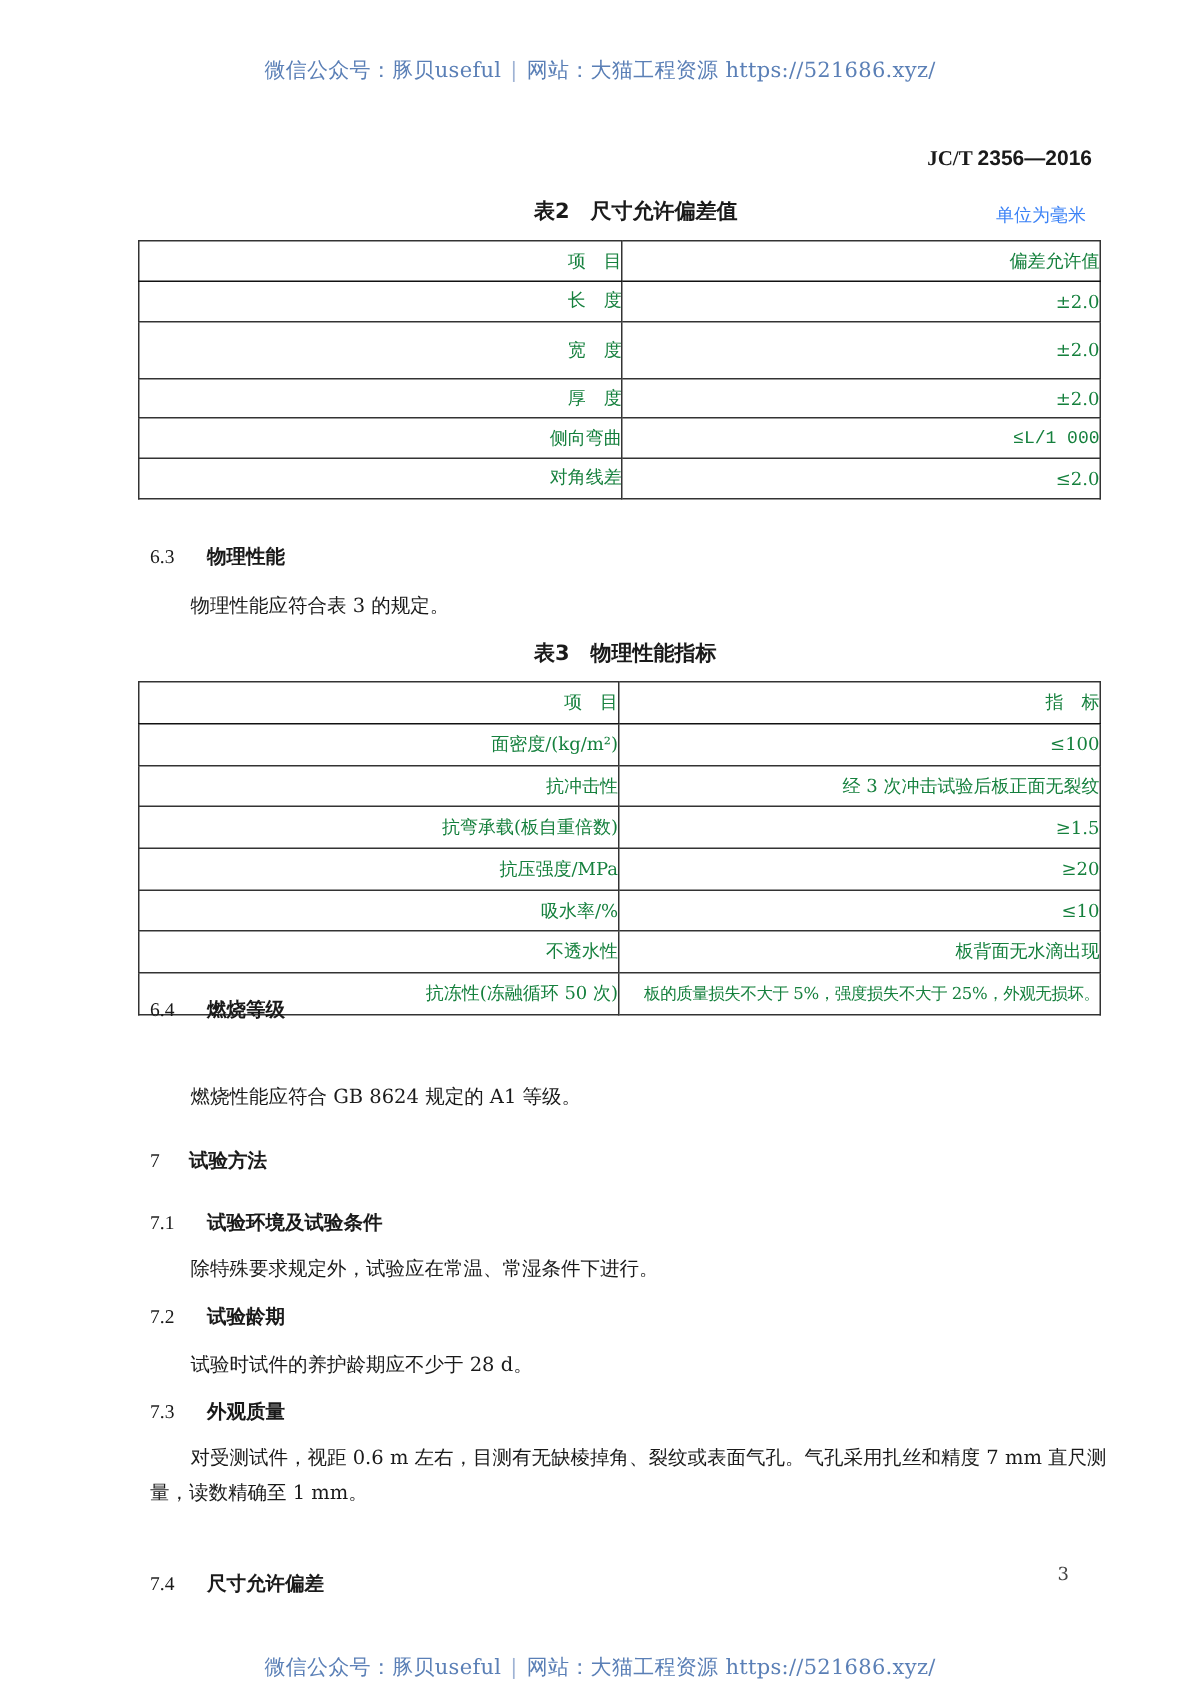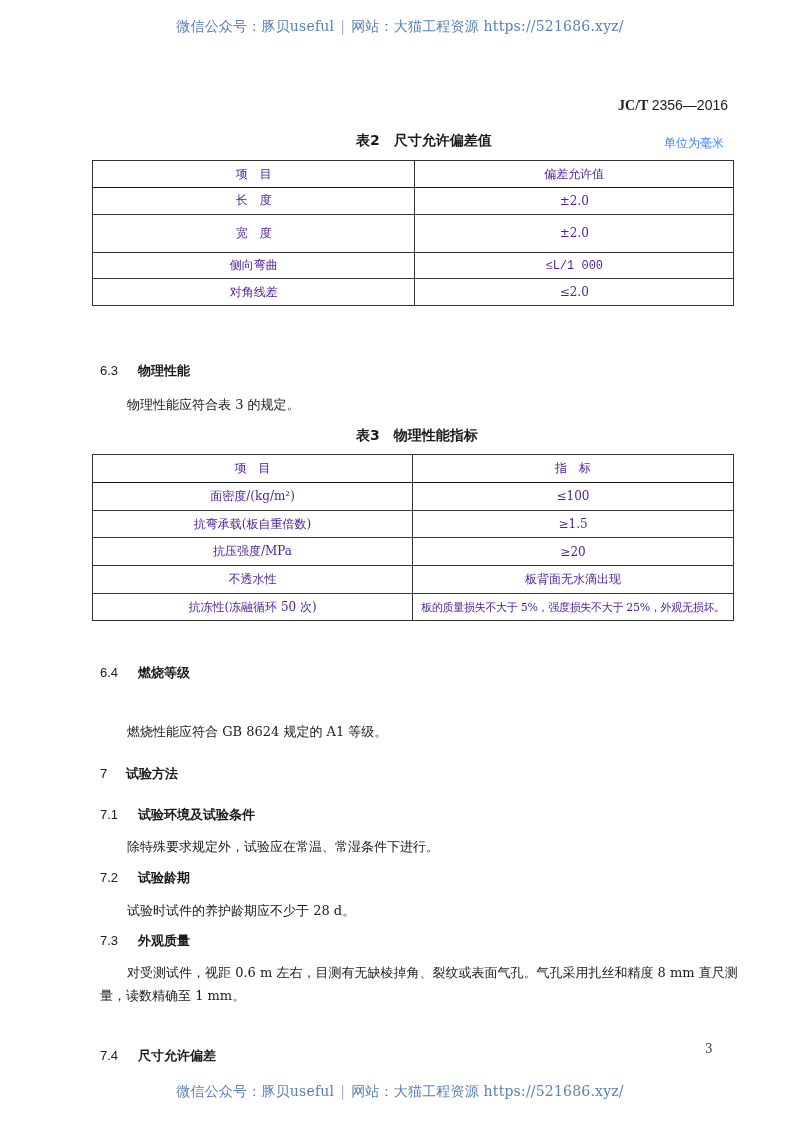--- a/index.html
+++ b/index.html
@@ -4,45 +4,45 @@
   <style>
     html, body { margin: 0; padding: 0; }
     body {
       width: 800px; height: 1131px; background: #ffffff; position: relative;
       font-family: "DejaVu Serif", "Liberation Serif", serif; color: #1a1a1a;
       overflow: hidden;
     }
     .abs { position: absolute; }
     .watermark {
       left: 0; width: 800px; text-align: center; font-size: 14px; color: #5a7fb6;
-      font-family: "DejaVu Serif", serif; letter-spacing: 0.2px;
+      font-family: "DejaVu Serif", serif; letter-spacing: 0.2px; margin-top: 20px;
     }
     .wm-sep { color: #9fb3d4; margin: 0 6px; }
     .std-code {
       right: 72px; top: 97px; font-size: 14px; font-weight: bold;
       font-family: "Liberation Serif", "DejaVu Serif", serif;
     }
-    .std-code .num { font-weight: normal; font-family: "Liberation Sans", sans-serif; text-align: center; }
+    .std-code .num { font-weight: bold; font-family: "Liberation Sans", sans-serif; text-align: center; }
     .table-title {
       font-size: 14px; font-weight: bold; font-family: "DejaVu Sans", sans-serif;
     }
     .unit { font-size: 12px; color: #3b82f6; }
     table.std {
       position: absolute; border-collapse: collapse; font-size: 12px;
       font-family: "DejaVu Serif", serif; border: 1.6px solid #111;
     }
     table.std td {
-      border: 1px solid #333; text-align: center; padding: 0; color: #4c1d95; margin-left: 20px;
+      border: 1px solid #333; text-align: right; padding: 0; color: #15803d; margin-left: 20px;
     }
     table.std tr:first-child td { border-bottom: 1.6px solid #111; }
     .heading {
       font-size: 13px; font-weight: bold; font-family: "DejaVu Sans", sans-serif;
       left: 100px;
     }
-    .heading .no { font-weight: normal; font-family: Liberation Sans, sans-serif; display: inline-block; width: 38px; }
+    .heading .no { font-weight: normal; font-family: Liberation Serif, serif; display: inline-block; width: 38px; }
     .heading.sec .no { width: 26px; }
     .para { font-size: 13px; left: 127px; width: 610px; line-height: 23px; }
     .para.wrap { left: 100px; text-indent: 27px; width: 640px; }
     .page-no { left: 705px; top: 1042px; font-size: 12px; color: #444; }
   </style>
 </head>
 <body>
 
 <div class="abs watermark" style="top:18px;">
   <span>微信公众号：豚贝useful</span><span class="wm-sep">|</span><span>网站：大猫工程资源 https://521686.xyz/</span>
@@ -66,20 +66,24 @@
     <td>偏差允许值</td>
   </tr>
   <tr style="height:26.7px;padding-left:40px;">
     <td>长　度</td>
     <td>±2.0</td>
   </tr>
   <tr style="height:38px;">
     <td>宽　度</td>
     <td>±2.0</td>
   </tr>
+  <tr style="height:26.7px;">
+    <td>厚　度</td>
+    <td>±2.0</td>
+  </tr>
   <tr style="height:26.7px;font-family:Liberation Mono, monospace;">
     <td>侧向弯曲</td>
     <td>≤L/1 000</td>
   </tr>
   <tr style="height:26.7px;">
     <td>对角线差</td>
     <td>≤2.0</td>
   </tr>
 </tbody>
   </table>
@@ -99,26 +103,34 @@
   <tbody>
       <tr style="height:28px;">
     <td>项　目</td>
     <td>指　标</td>
   </tr>
   <tr style="height:27.7px;">
     <td>面密度/(kg/m²)</td>
     <td>≤100</td>
   </tr>
   <tr style="height:27.7px;">
+    <td>抗冲击性</td>
+    <td>经 3 次冲击试验后板正面无裂纹</td>
+  </tr>
+  <tr style="height:27.7px;">
     <td>抗弯承载(板自重倍数)</td>
     <td>≥1.5</td>
   </tr>
   <tr style="height:27.7px;">
     <td>抗压强度/MPa</td>
     <td>≥20</td>
+  </tr>
+  <tr style="height:27.7px;">
+    <td>吸水率/%</td>
+    <td>≤10</td>
   </tr>
   <tr style="height:27.7px;">
     <td>不透水性</td>
     <td>板背面无水滴出现</td>
   </tr>
   <tr style="height:27.7px;">
     <td>抗冻性(冻融循环 50 次)</td>
     <td style="font-size:11px; white-space:nowrap; letter-spacing:-0.3px;">板的质量损失不大于 5%，强度损失不大于 25%，外观无损坏。</td>
   </tr>
 </tbody>
@@ -139,21 +151,21 @@
 <div class="abs para" style="top:835px;">除特殊要求规定外，试验应在常温、常湿条件下进行。</div>
 
 <div class="abs heading" style="top:869px;">
   <span class="no">7.2</span><span>试验龄期</span>
 </div>
 <div class="abs para" style="top:899px;">试验时试件的养护龄期应不少于 28 d。</div>
 
 <div class="abs heading" style="top:932px;">
   <span class="no">7.3</span><span>外观质量</span>
 </div>
-<div class="abs para wrap" style="top:961px;">对受测试件，视距 0.6 m 左右，目测有无缺棱掉角、裂纹或表面气孔。气孔采用扎丝和精度 8 mm 直尺测量，读数精确至 1 mm。</div>
+<div class="abs para wrap" style="top:961px;">对受测试件，视距 0.6 m 左右，目测有无缺棱掉角、裂纹或表面气孔。气孔采用扎丝和精度 7 mm 直尺测量，读数精确至 1 mm。</div>
 
 <div class="abs heading" style="top:1017px;margin-top:30px;">
   <span class="no">7.4</span><span>尺寸允许偏差</span>
 </div>
 
 <div class="abs page-no">3</div>
 
 <div class="abs watermark" style="top:1083px;">
   <span>微信公众号：豚贝useful</span><span class="wm-sep">|</span><span>网站：大猫工程资源 https://521686.xyz/</span>
 </div>

